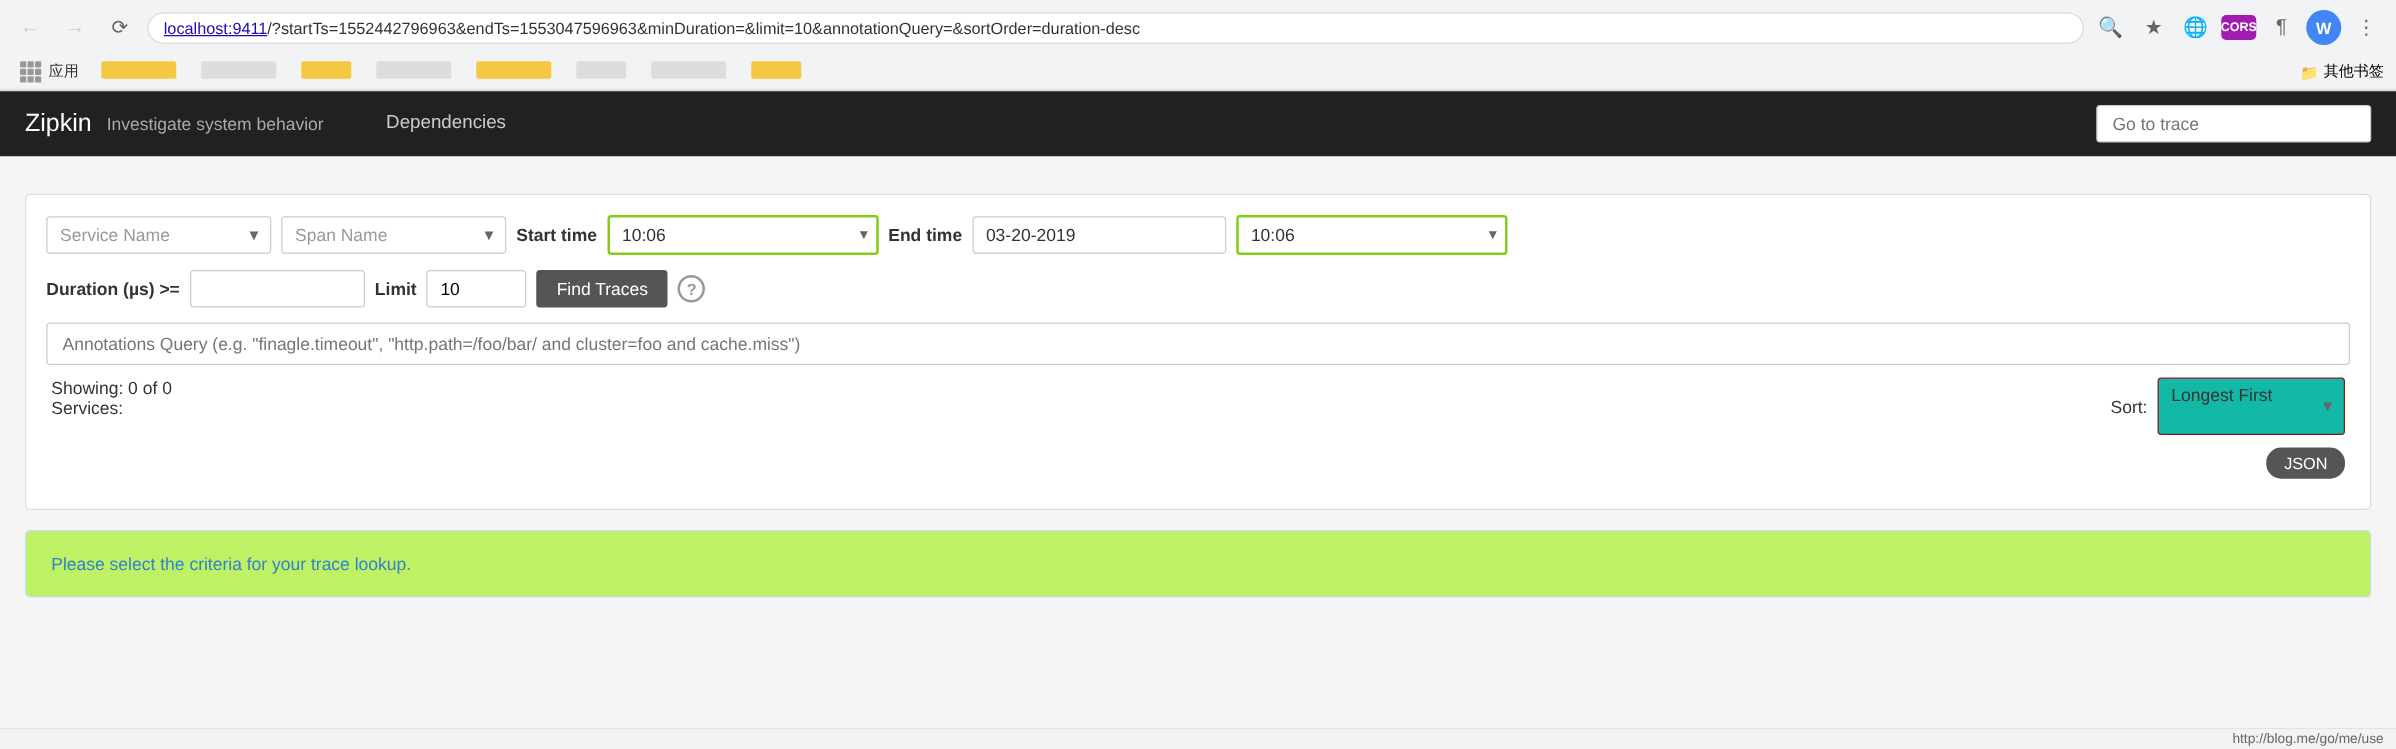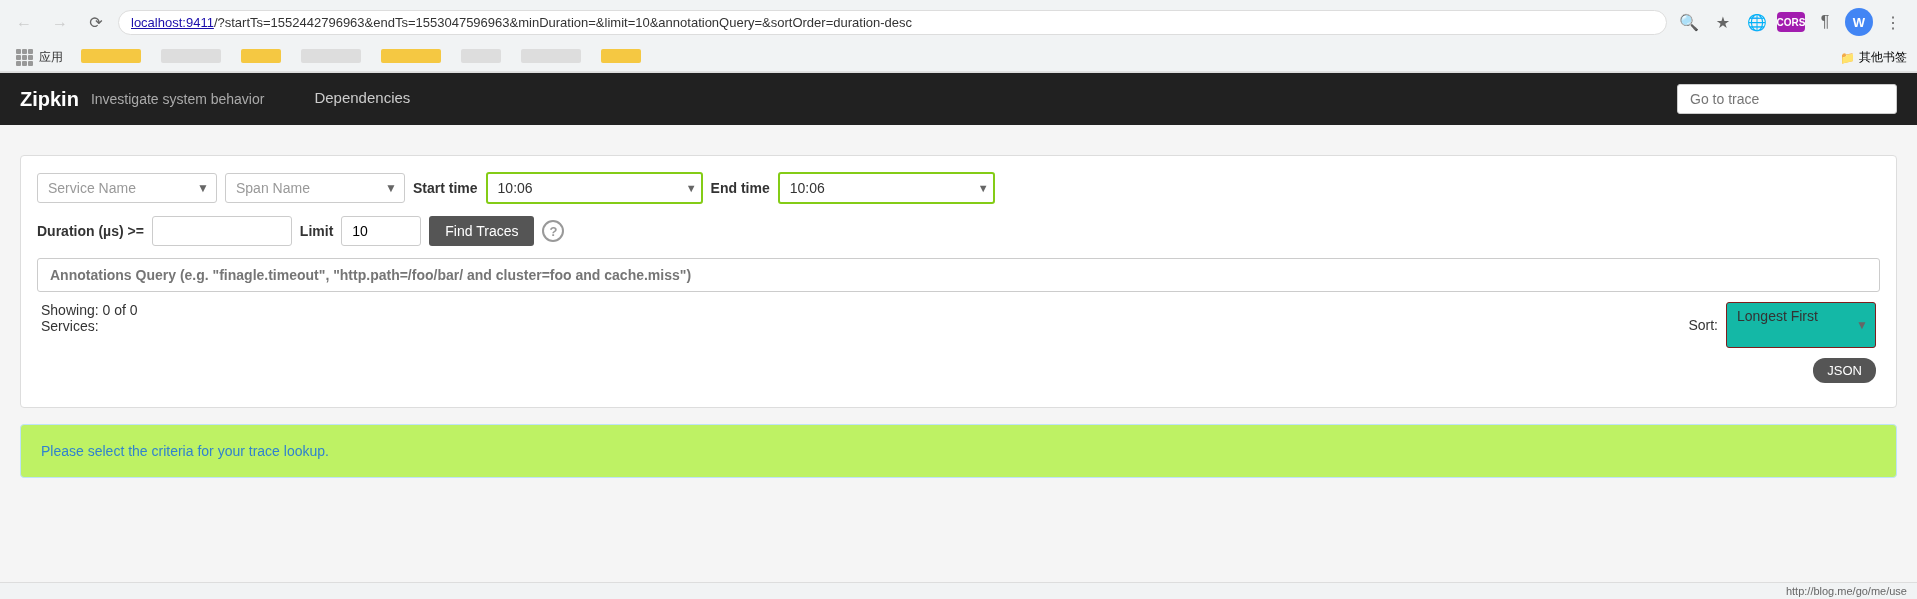--- a/index.html
+++ b/index.html
@@ -102,21 +102,21 @@
     
     .app-navbar {
       background: #212121;
       display: flex;
       align-items: center;
       padding: 0 20px;
       height: 52px;
     }
     .app-logo {
       font-size: 20px;
-      font-weight: bold;
+      font-weight: normal;
       color: white;
       margin-right: 12px;
       text-align: right;
     }
     .app-tagline {
       color: #aaa;
       font-size: 14px;
       margin-right: 30px;
     }
     .app-nav-items {
@@ -254,21 +254,20 @@
       cursor: pointer;
     }
 
     .annotations-input {
       width: 100%;
       border: 1px solid #ccc;
       border-radius: 3px;
       padding: 8px 12px;
       font-size: 14px;
       color: #bbb;
-      font-weight: bold;
     }
 
     
     .results-header {
       display: flex;
       align-items: flex-start;
       padding: 10px 4px 6px;
     }
     .results-info {
       flex: 1;
@@ -432,20 +431,21 @@
         <span class="select-arrow">▼</span>
       </div>
 
       <span class="label-text">Start time</span>
       <div class="time-input-wrapper">
         <input type="text" class="time-input" style="padding-right: 22px;" value="10:06">
         <span class="time-arrow">▼</span>
       </div>
 
       <span class="label-text">End time</span>
+      <input type="text" class="date-input" value="03-20-2019" style="">
       <div class="time-input-wrapper">
         <input type="text" class="time-input" style="padding-right: 22px;" value="10:06">
         <span class="time-arrow">▼</span>
       </div>
     </div>
 
     <div class="search-row-2">
       <span class="label-text">Duration (µs) &gt;=</span>
       <input type="text" class="duration-input" value="" style="">
 

